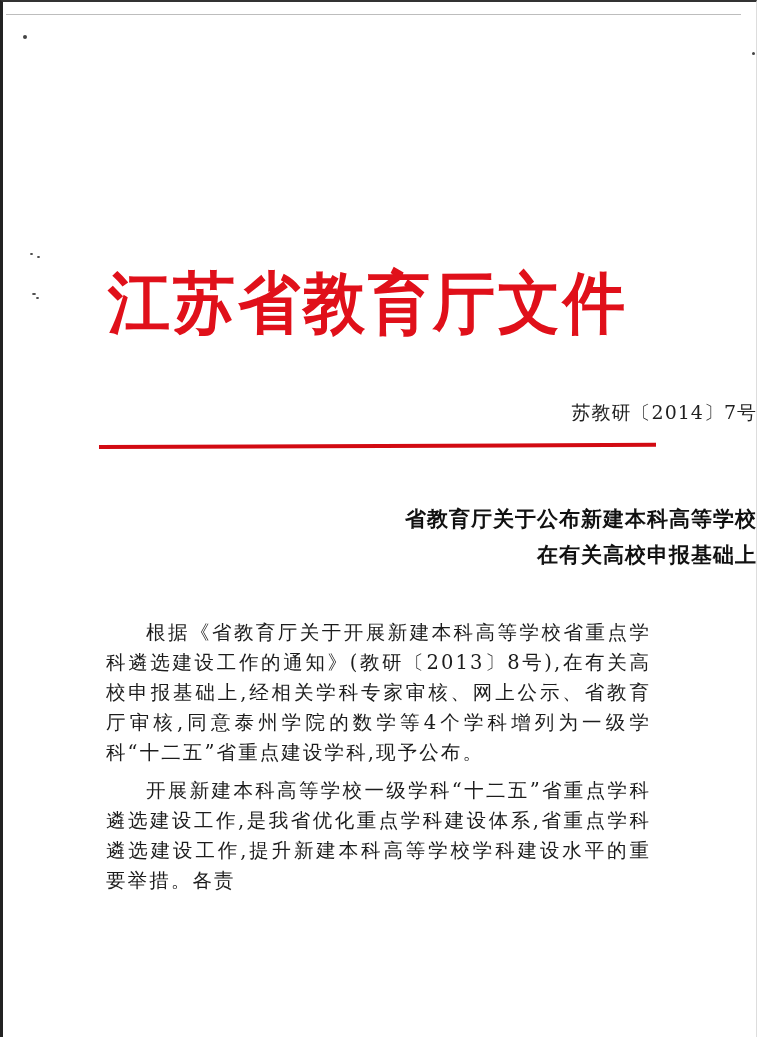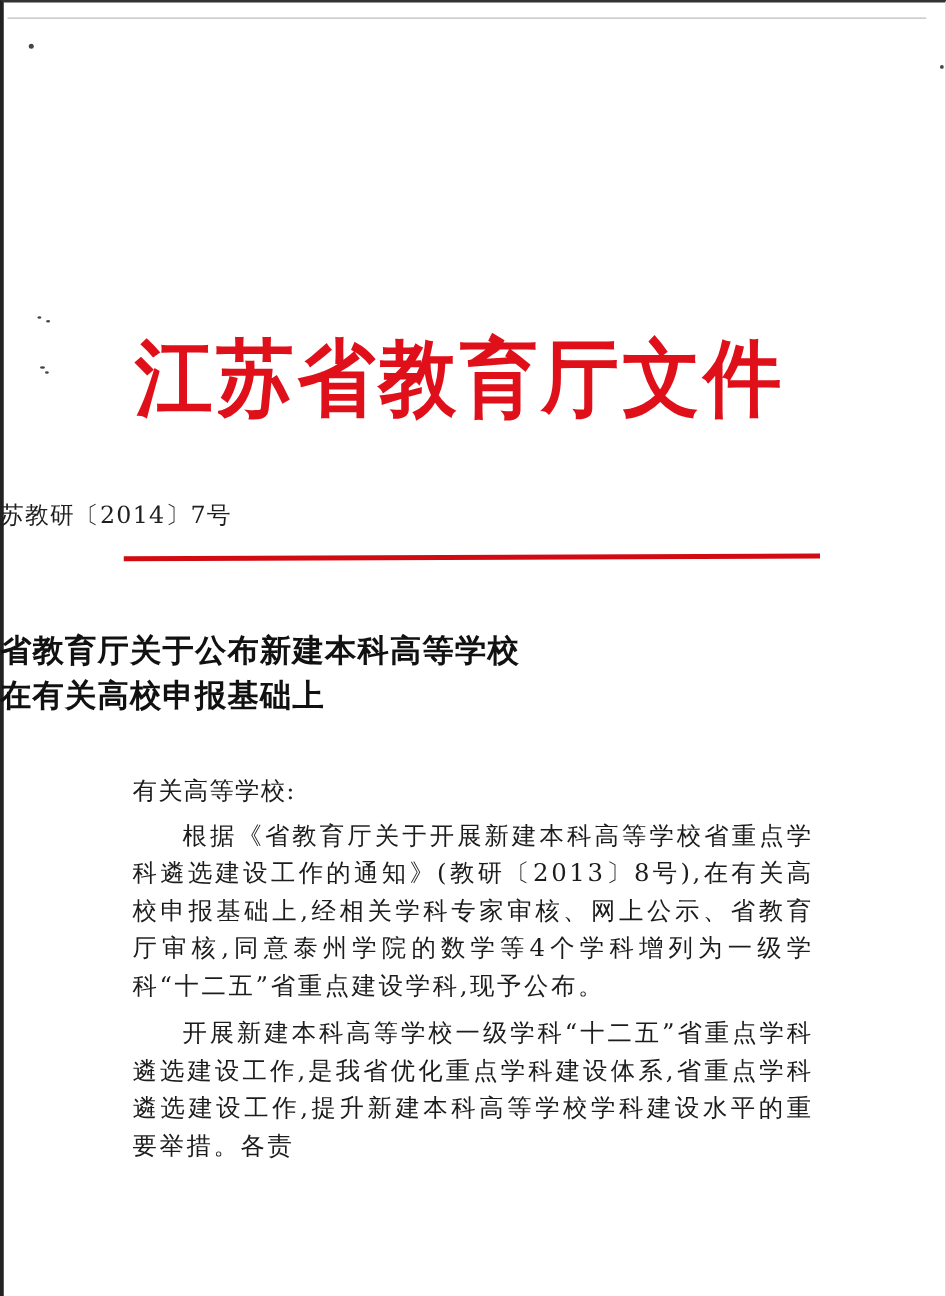--- a/index.html
+++ b/index.html
@@ -47,42 +47,42 @@
       line-height: 76px;
       letter-spacing: 3px;
       white-space: nowrap;
       transform: scaleY(1.08);
       transform-origin: left top;
     }
     .doc-number {
       position: absolute;
       left: 0; width: 757px;
       top: 400px;
-      text-align: left;
+      text-align: right;
       font-size: 19px;
       line-height: 24px;
       color: #1f1f1f;
       letter-spacing: 1px;
     }
     .red-rule {
       position: absolute;
       left: 99px; top: 445px;
       width: 557px; height: 4px;
       background: #d20a12;
       transform: rotate(-0.22deg);
       transform-origin: left center;
     }
     .doc-title {
       position: absolute;
       left: 0; width: 757px;
       top: 503px;
-      text-align: left;
-      font-family: Liberation Sans, sans-serif;
+      text-align: right;
+      font-family: Liberation Mono, monospace;
       font-weight: bold;
-      font-size: 25px;
+      font-size: 21px;
       line-height: 36px;
       color: #111;
       letter-spacing: 1px;
     }
     .body-text {
       position: absolute;
       left: 106px;
       top: 618px;
       width: 545px;
       font-size: 19.5px;
@@ -119,16 +119,15 @@
 <div class="doc-number">苏教研〔2014〕7号</div>
 
 <div class="red-rule"></div>
 
 <div class="doc-title">
   <div>省教育厅关于公布新建本科高等学校</div>
   <div>在有关高校申报基础上</div>
 </div>
 
 <div class="body-text">
-  <p class="salutation">有关高等学校:</p>
   <p class="para">根据《省教育厅关于开展新建本科高等学校省重点学科遴选建设工作的通知》(教研〔2013〕8号),在有关高校申报基础上,经相关学科专家审核、网上公示、省教育厅审核,同意泰州学院的数学等4个学科增列为一级学科“十二五”省重点建设学科,现予公布。</p>
   <p class="para">开展新建本科高等学校一级学科“十二五”省重点学科遴选建设工作,是我省优化重点学科建设体系,省重点学科遴选建设工作,提升新建本科高等学校学科建设水平的重要举措。各责</p>
 </div>
 
 </body></html>

